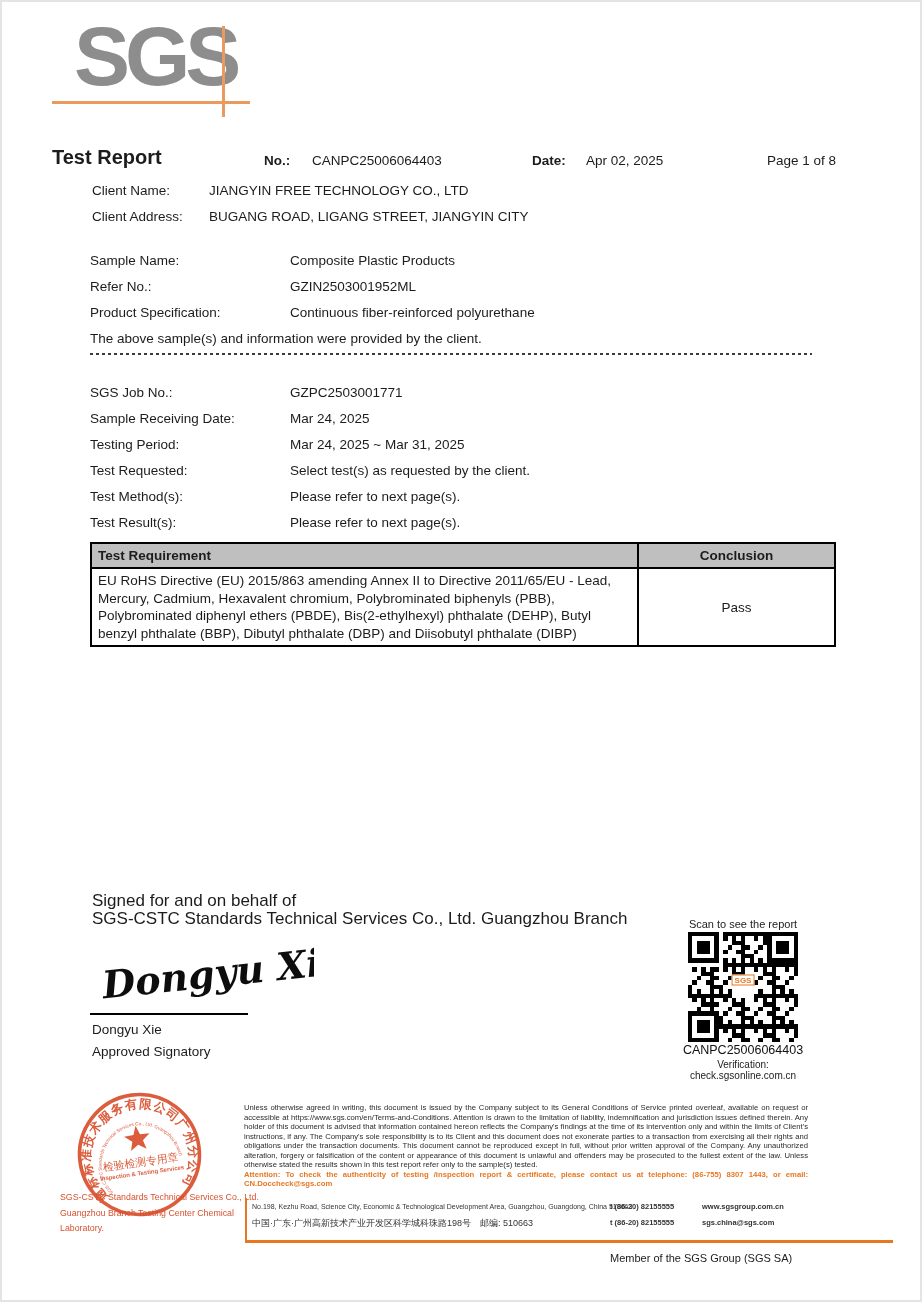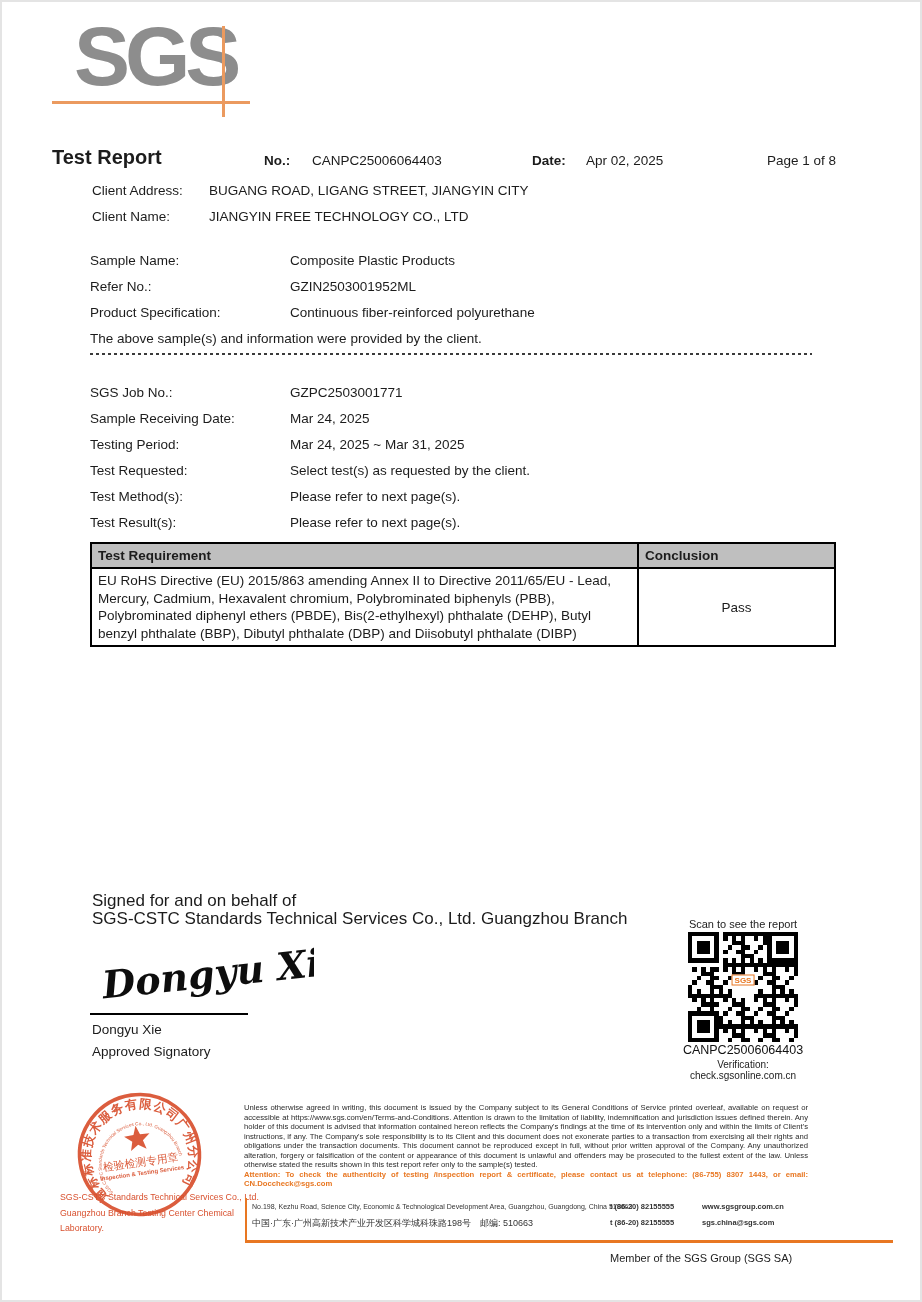--- a/index.html
+++ b/index.html
@@ -21,21 +21,21 @@
   .lbl-c{width:117px;flex:none;}
   .lbl-s{width:200px;flex:none;}
   .dashed{position:absolute;left:88px;top:351px;width:722px;height:2px;
           background:repeating-linear-gradient(90deg,#3a3a3a 0 3px,transparent 3px 6px);}
   
   .rtable{position:absolute;left:88px;top:540px;width:746px;border-collapse:collapse;
           font-size:13.5px;}
   .rtable th,.rtable td{border:2px solid #000;}
   .rtable th{background:#bfbfbf;padding:2px 6px;height:19px;}
   .th-req{text-align:left;}
-  .th-con{width:183px;text-align:left;}
+  .th-con{width:183px;text-align:center;}
   .td-req{padding:3px 6px;line-height:17.5px;}
   .td-con{text-align:center;vertical-align:middle;}
   
   .sig-intro{position:absolute;left:90px;top:890px;font-size:17px;line-height:18px;}
   .sig-svg{position:absolute;left:92px;top:934px;}
   .sig-line{position:absolute;left:88px;top:1011px;width:158px;border-bottom:2.5px solid #000;}
   .sig-name{position:absolute;left:90px;top:1017px;font-size:13.5px;line-height:22px;}
   .sig-role{position:absolute;left:90px;top:1039px;font-size:13.5px;line-height:22px;}
   
   .qrbox{position:absolute;left:672px;top:916px;width:138px;text-align:center;}
@@ -80,26 +80,26 @@
 
   <div class="title">Test Report</div>
   <span class="hdr b" style="left:262px;">No.:</span>
   <span class="hdr" style="left:310px;">CANPC25006064403</span>
   <span class="hdr b" style="left:530px;">Date:</span>
   <span class="hdr" style="left:584px;">Apr 02, 2025</span>
   <span class="hdr" style="left:765px;">Page 1 of 8</span>
 
   <div class="kvblock" style="left:90px;top:176px;">
     <div class="kvrow">
+      <span class="lbl-c">Client Name:</span>
+      <span>JIANGYIN FREE TECHNOLOGY CO., LTD</span>
+    </div>
+    <div class="kvrow">
       <span class="lbl-c">Client Address:</span>
       <span>BUGANG ROAD, LIGANG STREET, JIANGYIN CITY</span>
-    </div>
-    <div class="kvrow">
-      <span class="lbl-c">Client Name:</span>
-      <span>JIANGYIN FREE TECHNOLOGY CO., LTD</span>
     </div>
   </div>
 
   <div class="kvblock" style="top:246px;">
     <div class="kvrow">
       <span class="lbl-s">Sample Name:</span>
       <span>Composite Plastic Products</span>
     </div>
     <div class="kvrow">
       <span class="lbl-s">Refer No.:</span>

